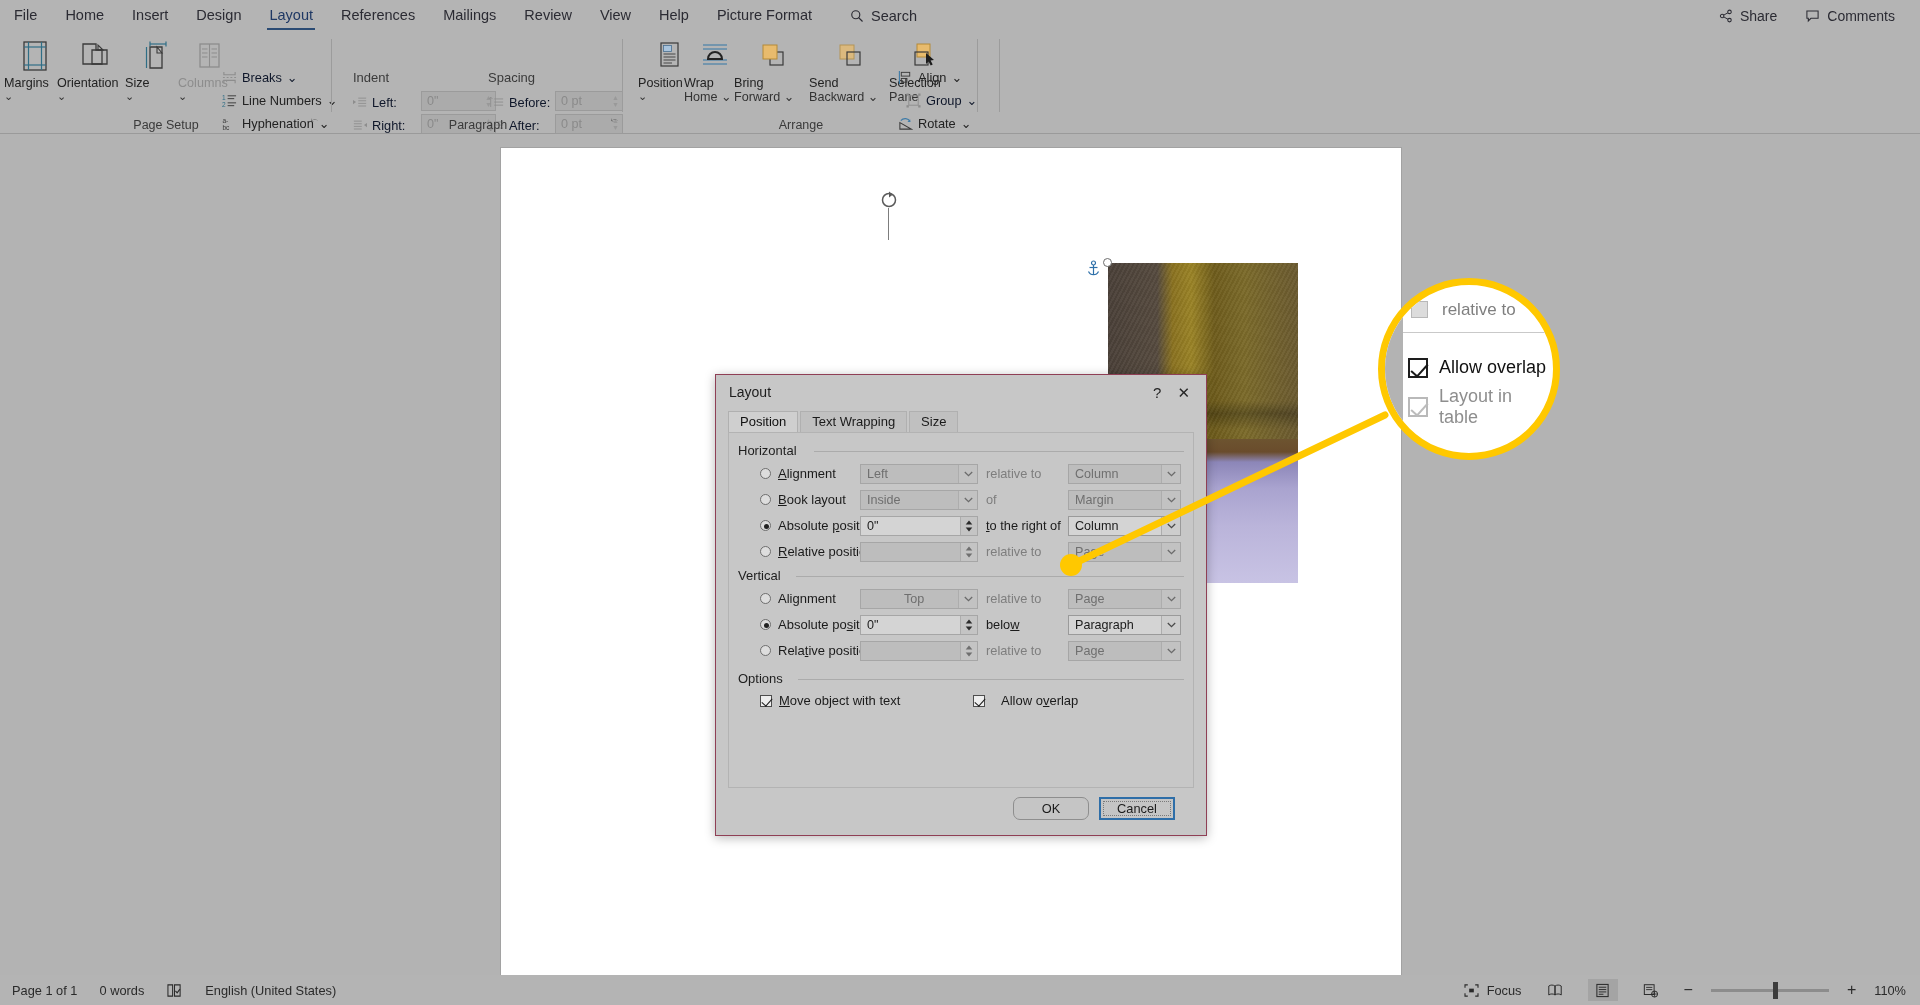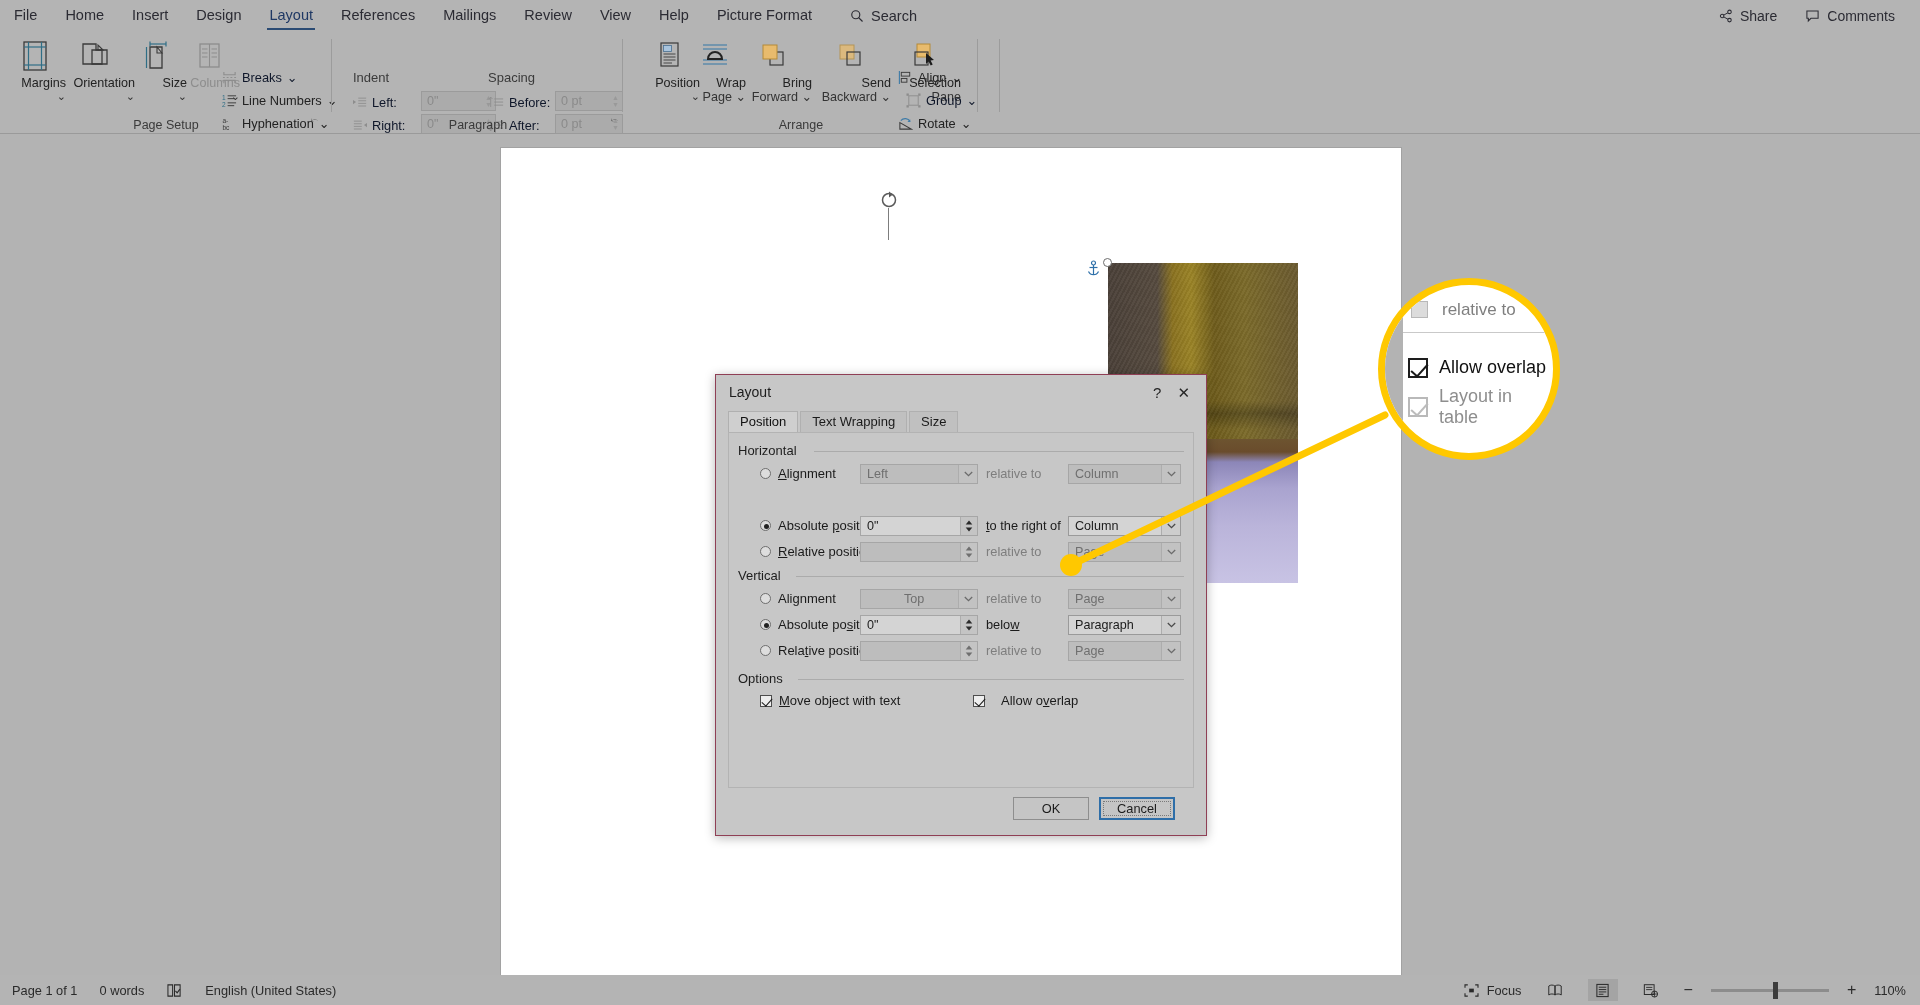--- a/index.html
+++ b/index.html
@@ -43,21 +43,21 @@
     position: absolute; left: 0; top: 31px; width: 1920px; height: 103px;
     background: #b4b4b4; border-bottom: 1px solid #9a9a9a;
   }
   .group { position: absolute; top: 0; height: 103px; }
   .group .glabel {
     position: absolute; bottom: 2px; left: 0; right: 0; text-align: center;
     font-size: 12.5px; color: #3a3a3a;
   }
   .group .sep { position: absolute; top: 8px; bottom: 22px; width: 1px; background: #9c9c9c; }
   .bigbtn {
-    position: absolute; top: 4px; width: 62px; text-align: right;
+    position: absolute; top: 4px; width: 62px; text-align: left;
     font-size: 12.6px; color: #222; line-height: 13px; cursor: default;
   }
   .bigbtn .bi { height: 42px; display: flex; align-items: center; justify-content: center; }
   .bigbtn .bl { display: block; }
   .bigbtn .car { display:block; font-size: 11px; line-height: 11px; color:#333; margin-top: 1px;}
   .bigbtn.dis, .dis { color: #8d8d8d; }
   .smbtn {
     position: absolute; display: flex; align-items: center; gap: 5px;
     font-size: 12.8px; color: #222; height: 19px; cursor: default; white-space: nowrap;
   }
@@ -473,21 +473,21 @@
               <g stroke="#3f7ca8" stroke-width="1.1">
                 <line x1="4" y1="4" x2="28" y2="4"></line>
                 <line x1="4" y1="8" x2="28" y2="8"></line>
                 <line x1="4" y1="19" x2="28" y2="19"></line>
                 <line x1="4" y1="23" x2="28" y2="23"></line>
               </g>
               <path d="M9 18a7 7 0 0 1 14 0z" fill="none" stroke="#232323" stroke-width="2"></path>
             </svg>
         </div>
         <span class="bl">Wrap</span>
-        <span class="car" style="font-size:12.6px;line-height:13px;">Page ⌄</span>
+        <span class="car" style="font-size:12.6px;line-height:13px;">Home ⌄</span>
       </div>
 
       <div class="bigbtn" style="left:110px; width:78px;">
         <div class="bi">
           <svg class="ic" width="32" height="30" viewBox="0 0 32 30">
               <rect x="13" y="11" width="13" height="13" fill="none" stroke="#3a3a3a" stroke-width="1.2"></rect>
               <rect x="6" y="4" width="14" height="14" fill="#e8bb6d" stroke="#b48a38" stroke-width="1"></rect>
             </svg>
         </div>
         <span class="bl">Bring</span>
@@ -632,20 +632,41 @@
             <span class="combo" style="left:330px; width:113px;">
               <span>Column</span>
               <span class="arrow">
                   <svg class="ic" width="9" height="6" viewBox="0 0 9 6">
                     <path d="M0.8 1L4.5 4.6 8.2 1" fill="none" stroke="#6b6b6b" stroke-width="1.3"></path>
                   </svg>
                 </span>
             </span>
           </div>
 
+          <div class="row" style="top:39px;">
+            <span class="radio" style="margin-left:22px;"></span>
+            <span class="rlab"><u>B</u>ook layout</span>
+            <span class="combo" style="left:122px; width:118px;">
+              <span>Inside</span>
+              <span class="arrow">
+                  <svg class="ic" width="9" height="6" viewBox="0 0 9 6">
+                    <path d="M0.8 1L4.5 4.6 8.2 1" fill="none" stroke="#6b6b6b" stroke-width="1.3"></path>
+                  </svg>
+                </span>
+            </span>
+            <span class="mlab" style="left:248px;">of</span>
+            <span class="combo" style="left:330px; width:113px;">
+              <span>Margin</span>
+              <span class="arrow">
+                  <svg class="ic" width="9" height="6" viewBox="0 0 9 6">
+                    <path d="M0.8 1L4.5 4.6 8.2 1" fill="none" stroke="#6b6b6b" stroke-width="1.3"></path>
+                  </svg>
+                </span>
+            </span>
+          </div>
 
           <div class="row" style="top:65px;">
             <span class="radio on" style="margin-left:22px;"></span>
             <span class="rlab">Absolute <u>p</u>osition</span>
             <span class="spin enabled" style="left:122px; width:118px;">
               <span>0"</span>
               <span class="sp">
                 <svg class="ic" width="8" height="5" viewBox="0 0 8 5">
                     <path d="M4 0.5L7.3 4.5H0.7z" fill="#2a2a2a"></path>
                   </svg>
@@ -779,21 +800,21 @@
           <div class="row" style="top:12px;">
             <span class="cbx on" style="margin-left:22px;"></span>
             <span class="rlab"><u>M</u>ove object with text</span>
             <span class="cbx on" style="position:absolute; left:235px;"></span>
             <span class="rlab" style="position:absolute; left:256px;">Allow o<u>v</u>erlap</span>
           </div>
         </div>
       </div>
 
       <div class="dlg-foot">
-        <div class="btn" style="left:297px;">
+        <div class="btn" style="left:297px;border-radius:7px;">
           <span>OK</span>
         </div>
         <div class="btn default" style="left:383px;">
           <span class="inner">Cancel</span>
         </div>
       </div>
     </div>
   </div>
 
   <svg class="leader">

